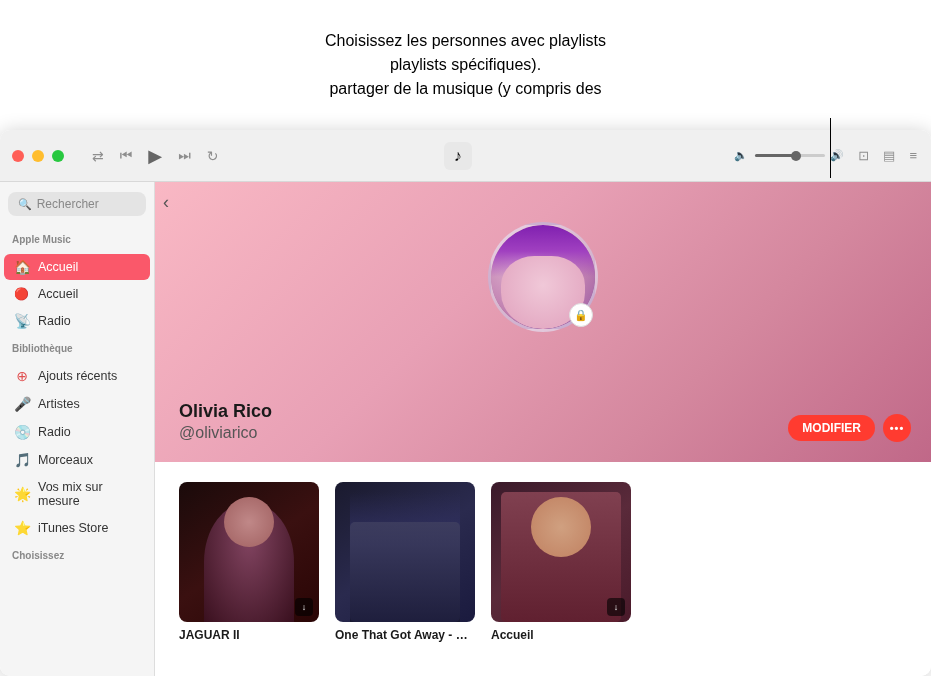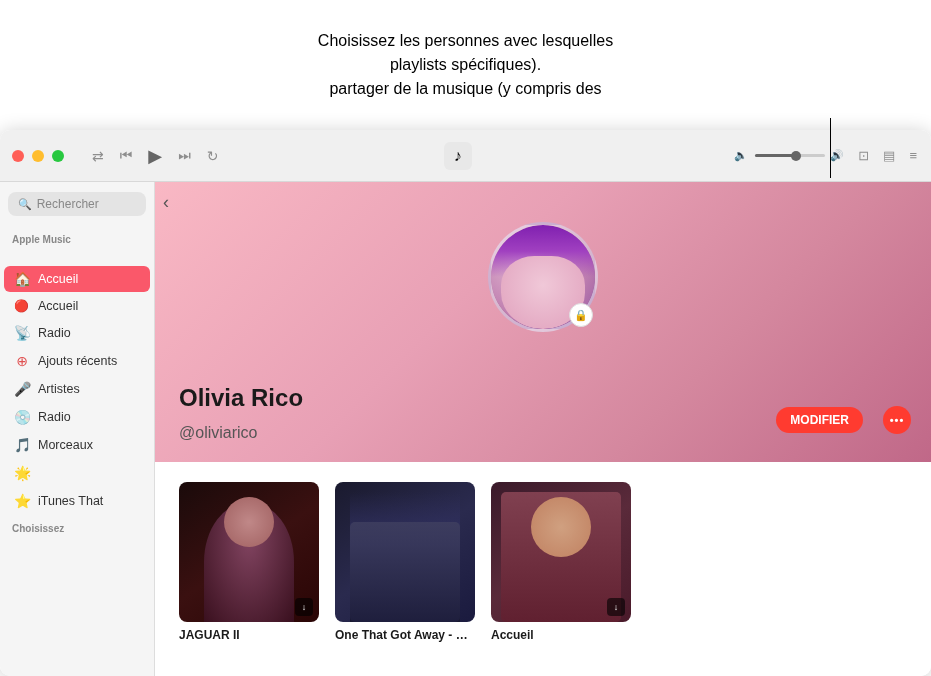--- a/index.html
+++ b/index.html
@@ -205,21 +205,21 @@
 
     .search-placeholder {
       font-size: 12px;
       color: #888;
     }
 
     .sidebar-section-label {
       font-size: 10px;
       font-weight: 700;
       color: #888;
-      padding: 8px 12px 20px;
+      padding: 8px 12px 8px;
       text-transform: none;
       letter-spacing: 0;
     }
 
     .sidebar-item {
       display: flex;
       align-items: center;
       gap: 8px;
       padding: 5px 10px;
       font-size: 12.5px;
@@ -342,37 +342,37 @@
       font-size: 11px;
       color: #555;
       border: 1px solid #ddd;
     }
 
     .profile-info {
       z-index: 2;
     }
 
     .profile-name {
-      font-size: 24px;
+      font-size: 18px;
       font-weight: 700;
       color: #1a1a1a;
-      margin-bottom: 12px;
+      margin-bottom: 2px;
     }
 
     .profile-handle {
       font-size: 16px;
       color: #555;
     }
 
     .profile-actions {
       position: absolute;
-      bottom: 28px;
+      bottom: 20px;
       right: 20px;
       display: flex;
-      gap: 20px;
+      gap: 8px;
       align-items: center;
     }
 
     .modify-btn {
       background: #ff3b30;
       color: #fff;
       border: none;
       border-radius: 20px;
       padding: 6px 14px;
       font-size: 12px;
@@ -535,21 +535,21 @@
 
     
     .content-area::-webkit-scrollbar { width: 6px; }
     .content-area::-webkit-scrollbar-track { background: transparent; }
     .content-area::-webkit-scrollbar-thumb { background: #ccc; border-radius: 3px; }
   </style>
 </head>
 <body>
 
 <div class="annotation-area">
-  <div>Choisissez les personnes avec lesquelles</div>
+  <div>Choisissez les personnes avec playlists</div>
   <div>playlists spécifiques).</div>
   <div>partager de la musique (y compris des</div>
 </div>
 <div class="annotation-line"></div>
 
 <div class="app-window">
 
   <div class="title-bar">
     <div class="traffic-lights">
       <div class="traffic-light tl-red"></div>
@@ -598,45 +598,47 @@
       </div>
       <div class="sidebar-item">
         <span class="item-icon" style="font-size:12px;">🔴</span>
         <span>Accueil</span>
       </div>
       <div class="sidebar-item">
         <span class="item-icon">📡</span>
         <span>Radio</span>
       </div>
 
+      <div class="sidebar-section-label">Bibliothèque</div>
 
       <div class="sidebar-item">
         <span class="item-icon" style="color:#e05050;">⊕</span>
         <span>Ajouts récents</span>
       </div>
       <div class="sidebar-item">
         <span class="item-icon">🎤</span>
         <span>Artistes</span>
       </div>
       <div class="sidebar-item">
         <span class="item-icon">💿</span>
         <span>Radio</span>
       </div>
       <div class="sidebar-item">
         <span class="item-icon">🎵</span>
         <span>Morceaux</span>
       </div>
       <div class="sidebar-item">
         <span class="item-icon">🌟</span>
+        <span>Vos mix sur mesure</span>
       </div>
 
 
       <div class="sidebar-item">
         <span class="item-icon">⭐</span>
-        <span>iTunes That</span>
+        <span>iTunes Store</span>
       </div>
 
       <div class="sidebar-section-label">Choisissez</div>
     </div>
 
     <div class="content-area">
       <button class="back-btn">‹</button>
 
       <div class="profile-banner">
 

